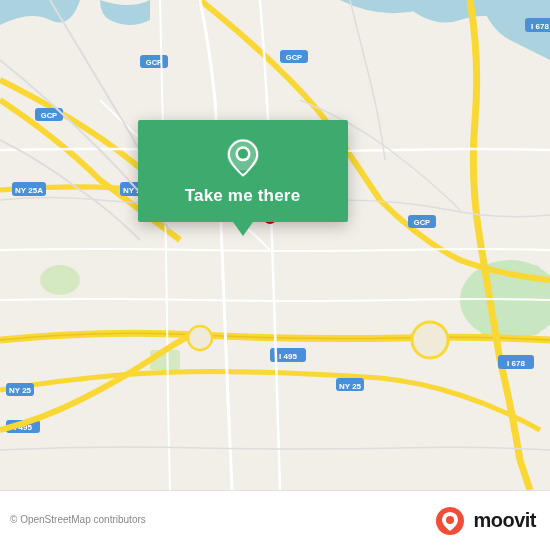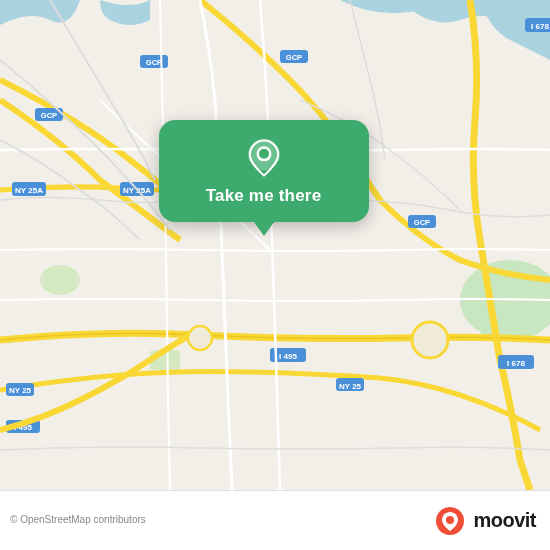--- a/index.html
+++ b/index.html
@@ -24,24 +24,24 @@
     #map-svg {
       width: 100%;
       height: 100%;
       position: absolute;
       top: 0; left: 0;
     }
 
     #take-me-there-popup {
       position: absolute;
       top: 120px;
-      left: 159px;
+      left: 138px;
       width: 210px;
       background: #3dab6e;
-      border-radius: 16px;
+      border-radius: 2px;
       display: flex;
       flex-direction: column;
       align-items: center;
       padding: 18px 20px 16px 19px;
       box-shadow: 0 4px 16px rgba(0,0,0,0.25);
       cursor: pointer;
       z-index: 10;
     }
 
     #take-me-there-popup::after {

